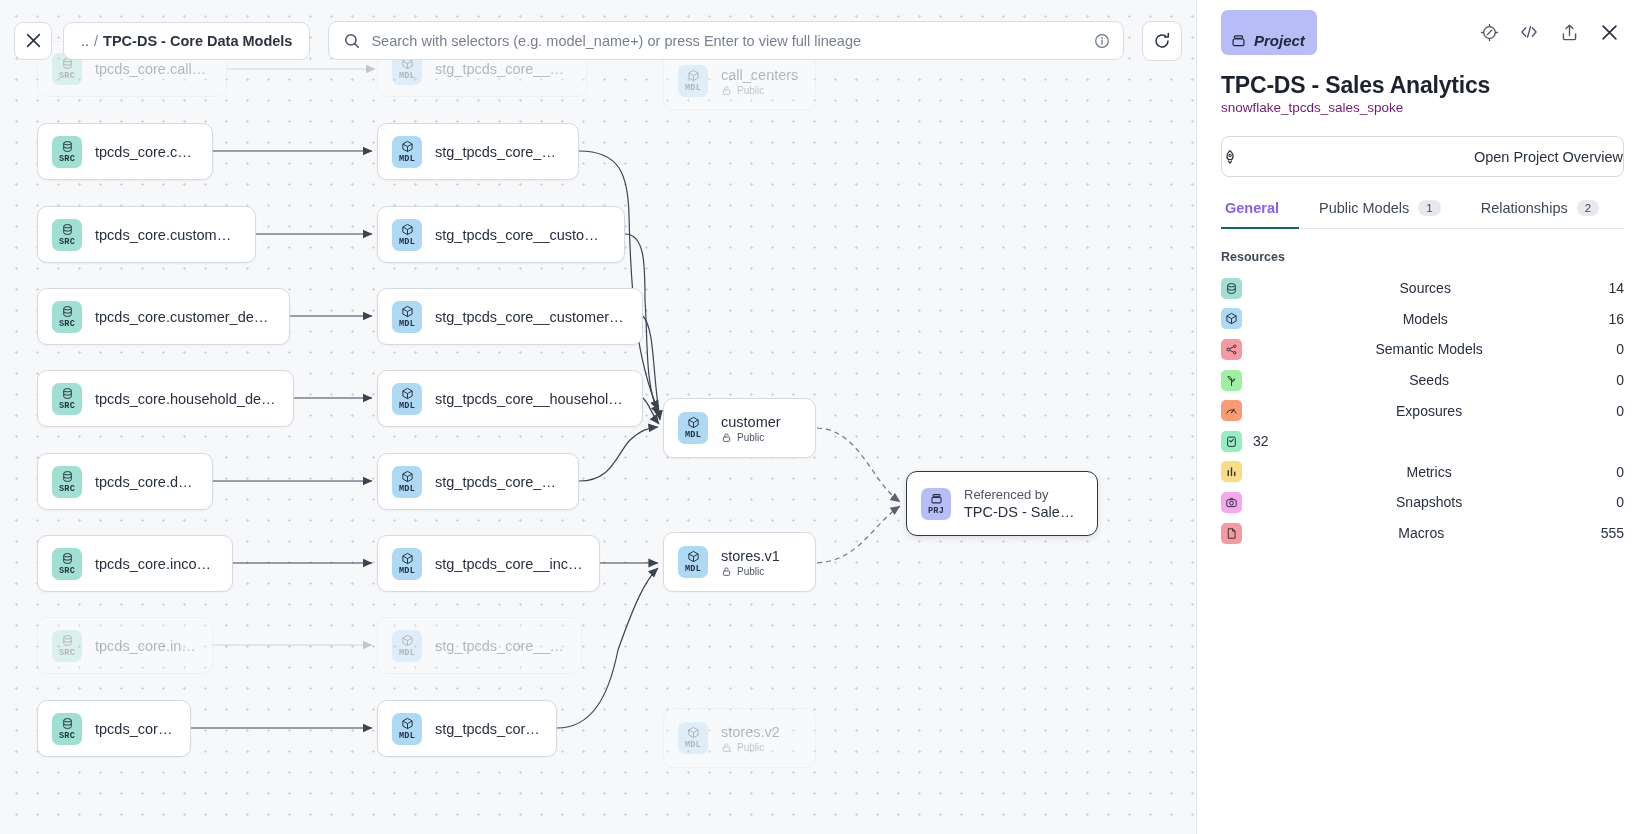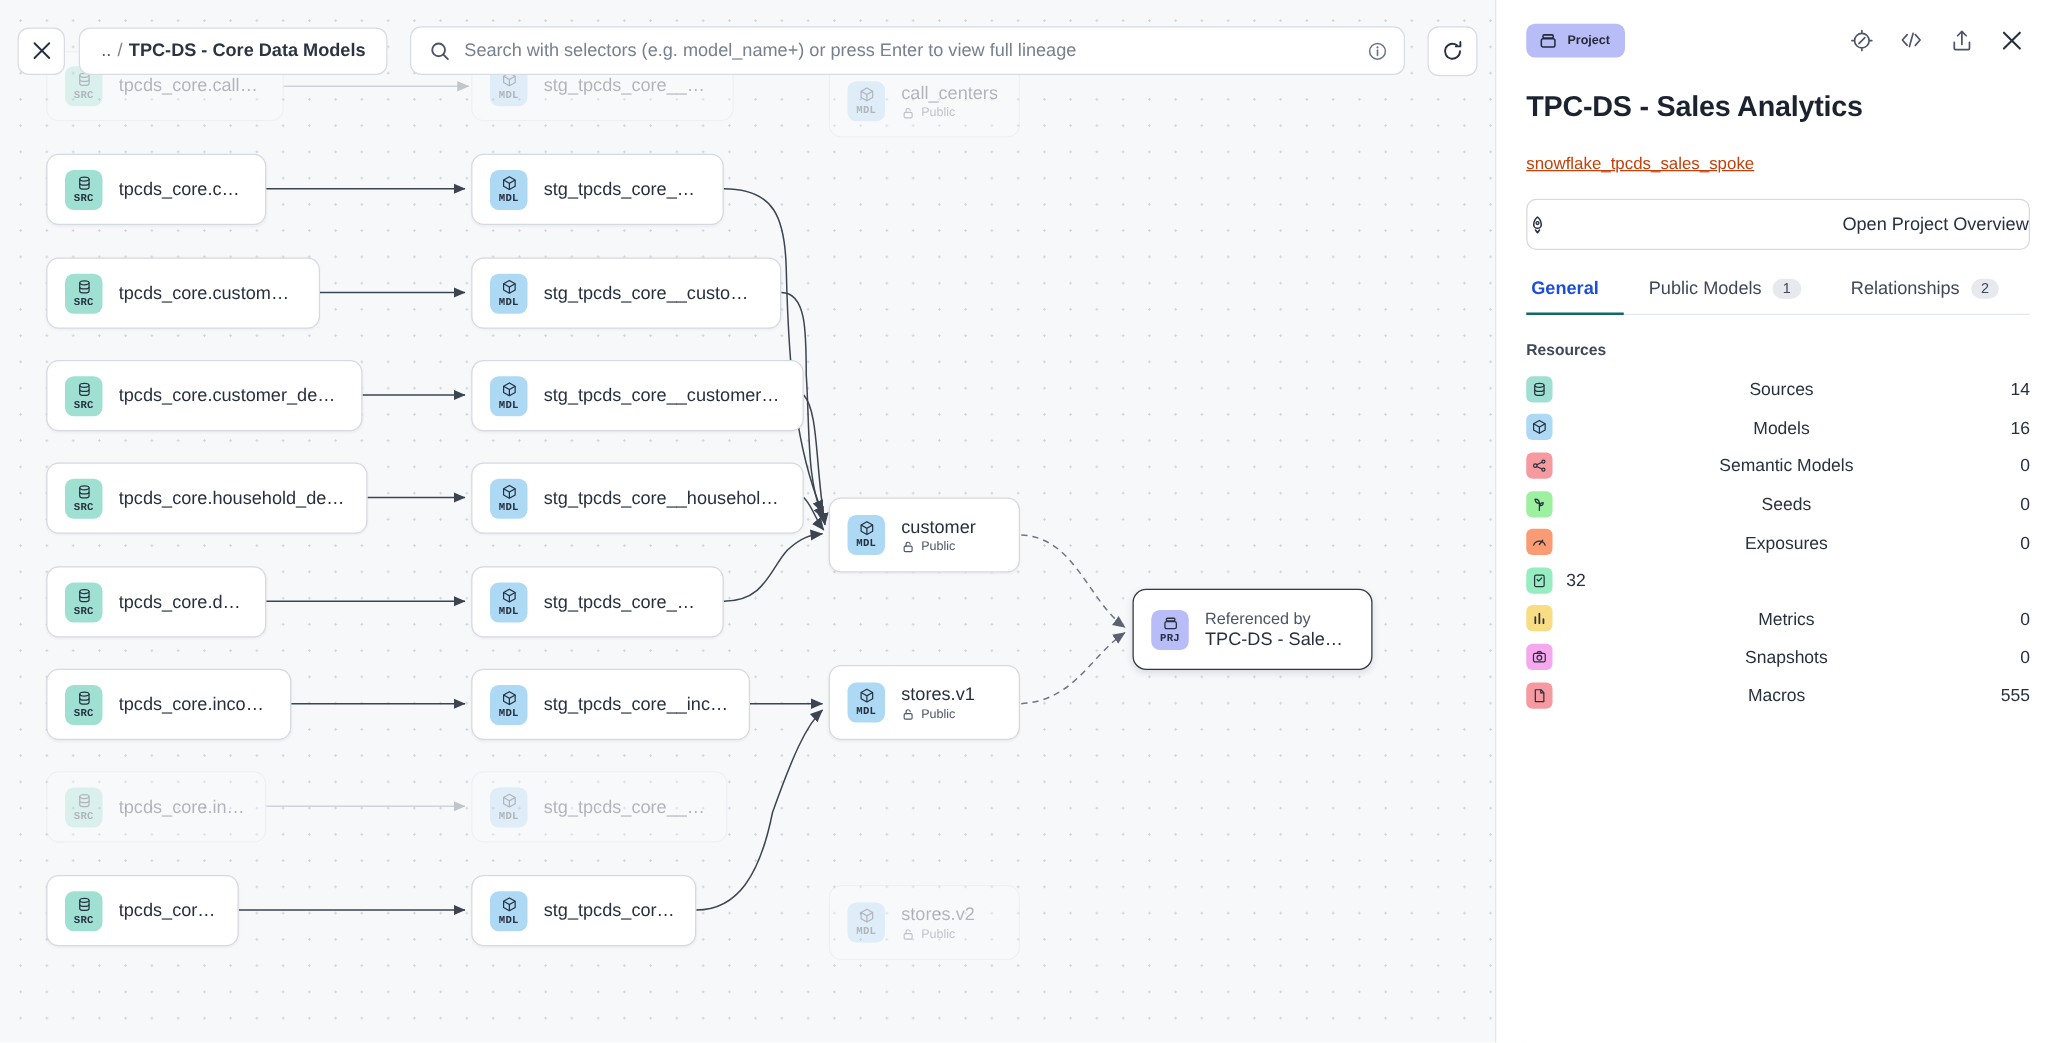--- a/index.html
+++ b/index.html
@@ -124,51 +124,52 @@
     display: flex; flex-direction: column;
     padding: 0 24px;
   }
   .panel-top {
     height: 56px; display: flex; align-items: center; gap: 10px;
     padding-top: 8px;
   }
   .proj-chip {
     display: inline-flex; align-items: center; gap: 8px;
     background: #b9bdf7; color: #222a38;
-    border-radius: 7px; padding: 6px 12px 6px 10px;
-    font-size: 10px; font-weight: 600;
+    border-radius: 7px; padding: 22px 12px 6px 10px;
+    font-size: 15px; font-weight: 600;
     cursor: pointer;
+    font-style: italic;
   }
   .panel-top-spacer { flex: 1; }
   .picon { width: 30px; height: 30px; display:flex; align-items:center; justify-content:center;
            cursor: pointer; border-radius: 6px; color: #4b5565; }
 
   .panel-title { font-size: 23px; font-weight: 700; color: #1b2330; margin-top: 16px; letter-spacing: -.2px; }
-  .panel-sub { font-size: 13.5px; color: #c2410c; margin-top: 24px; text-decoration: underline; }
+  .panel-sub { font-size: 13.5px; color: #701a75; margin-top: 1px; }
 
   .overview-btn {
     margin-top: 21px; height: 41px;
     border: 1px solid #d5d9e1; border-radius: 8px; background: #fff;
     display: flex; align-items: center; justify-content: space-between; gap: 11px;
     font-size: 14.5px; color: #27303f; cursor: pointer;
   }
 
   .tabs {
     margin-top: 23px; display: flex; gap: 0;
     border-bottom: 1px solid #e3e6ec;
   }
   .tab {
     display: flex; align-items: center; gap: 9px;
     padding: 0 20px 11px 20px;
     font-size: 14.5px; color: #3f4858; cursor: pointer;
     border-bottom: 2.5px solid transparent; margin-bottom: -1px;
     white-space: nowrap;
   }
   .tab:first-child { padding-left: 4px; }
-  .tab.active { color: #1d4ed8; font-weight: 700; border-bottom-color: #0c6b63; }
+  .tab.active { color: #8b5cf6; font-weight: 700; border-bottom-color: #0c6b63; }
   .tab .tcount {
     background: #e7e9ee; color: #3f4858; border-radius: 10px;
     font-size: 11.5px; padding: 2px 8px; font-weight: 400;
   }
 
   .section-label {
     margin-top: 21px; font-size: 12.5px; font-weight: 700; color: #3f4858;
   }
   .res-list { margin-top: 9px; display: flex; flex-direction: column; text-align: center; }
   .res-row {

